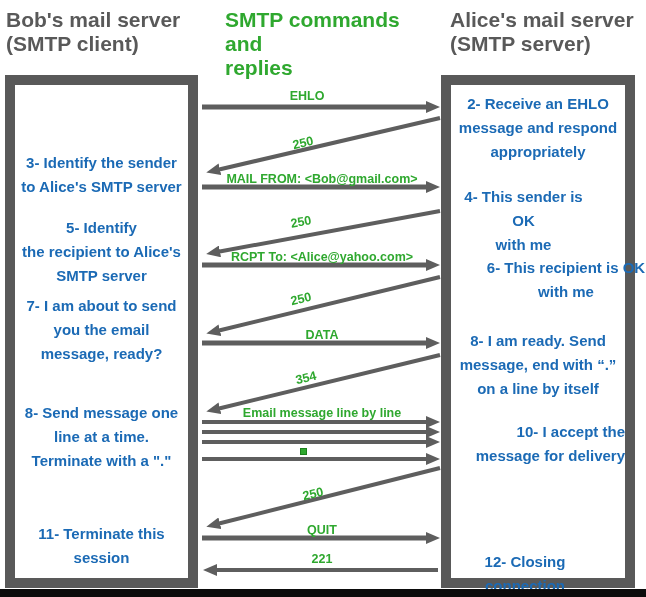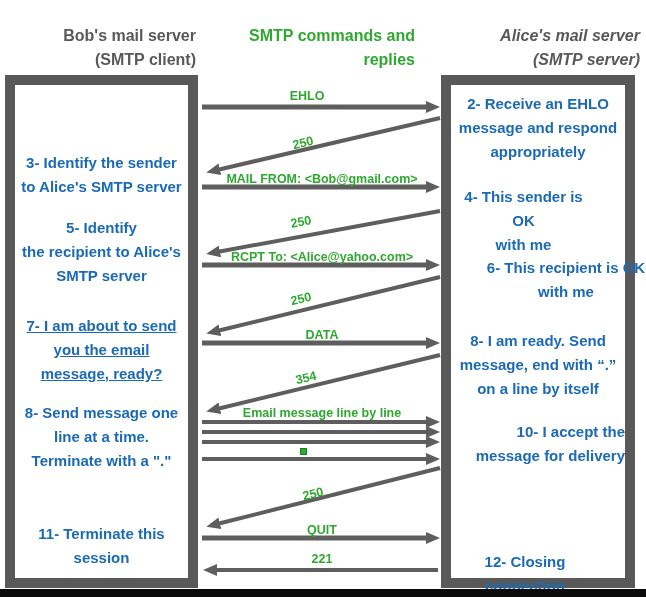--- a/index.html
+++ b/index.html
@@ -8,22 +8,22 @@
     --server-gray:#595959;
     --arrow-gray:#5e5e5e;
     --bottom-bar-black:#0b0b0b;
   }
   html,body{margin:0;padding:0;background:#ffffff;}
   .canvas{
     position:relative;width:646px;height:597px;background:#ffffff;overflow:hidden;
     font-family:"Liberation Sans",sans-serif;font-weight:bold;
   }
   .hdr{
-    position:absolute;top:24px;width:190px;text-align:right;
-    font-size:16px;line-height:24px;color:var(--server-gray);white-space:pre-line;
+    position:absolute;top:8px;width:190px;text-align:left;
+    font-size:21px;line-height:24px;color:var(--server-gray);white-space:pre-line;
   }
   .hdr.center{color:var(--accent-green);}
   .server-box{
     position:absolute;top:75px;height:513px;box-sizing:border-box;
     border:10px solid var(--server-gray);background:#ffffff;
   }
   .step{
     position:absolute;text-align:center;font-size:15px;line-height:24px;
     color:var(--step-blue);white-space:pre-line;
   }
@@ -49,32 +49,32 @@
 </style>
 </head>
 <body>
 
 <div class="canvas">
 
   <div class="hdr" style="left:6px;">Bob's mail server
 (SMTP client)</div>
   <div class="hdr center" style="left:225px;">SMTP commands and
 replies</div>
-  <div class="hdr" style="left:450px;font-style:italic;">Alice's mail server
+  <div class="hdr" style="left:450px;">Alice's mail server
 (SMTP server)</div>
 
   <div class="server-box" style="left:5px;width:193px;"></div>
   <div class="server-box" style="left:441px;width:194px;"></div>
 
   <div class="step" style="left:15px;top:151px;width:173px;">3- Identify the sender
 to Alice's SMTP server</div>
   <div class="step" style="left:15px;top:216px;width:173px;">5- Identify
 the recipient to Alice's
 SMTP server</div>
-  <div class="step" style="left:15px;top:314px;width:173px;text-decoration:underline;">7- I am about to send
+  <div class="step" style="left:15px;top:294px;width:173px;">7- I am about to send
 you the email
 message, ready?</div>
   <div class="step" style="left:15px;top:401px;width:173px;">8- Send message one
 line at a time.
 Terminate with a "."</div>
   <div class="step" style="left:15px;top:522px;width:173px;">11- Terminate this
 session</div>
 
   <div class="step" style="left:451px;top:92px;width:174px;">2- Receive an EHLO
 message and respond

